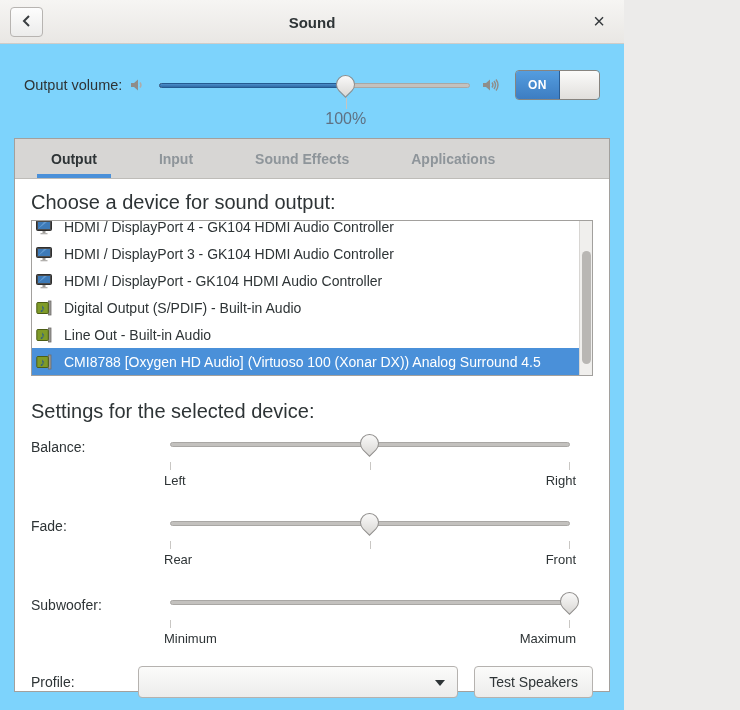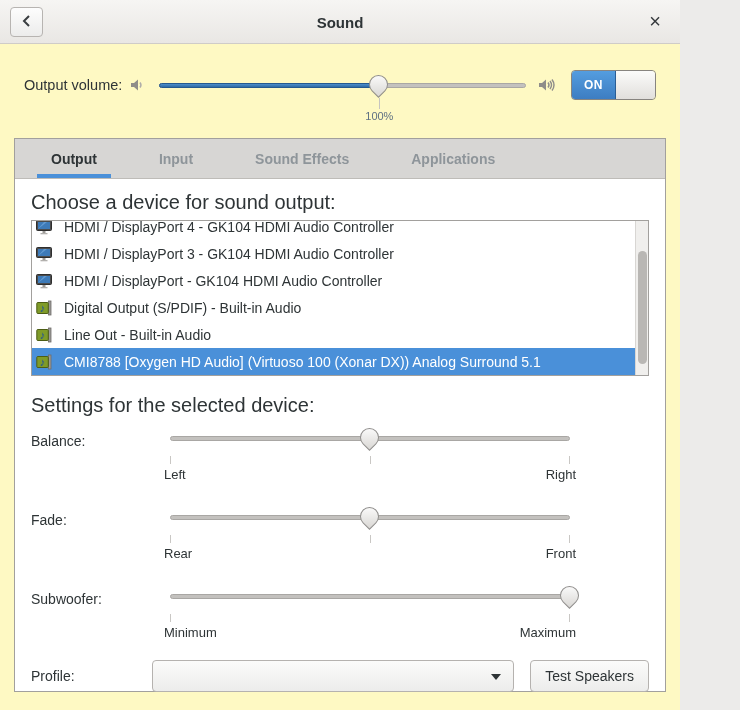--- a/index.html
+++ b/index.html
@@ -3,21 +3,21 @@
 <meta charset="utf-8">
 <style>
   * { box-sizing: border-box; margin: 0; padding: 0; }
   html,body { width:740px; height:710px; }
   body {
     font-family: "Liberation Sans", sans-serif;
     font-size: 14px;
     color: #2e3436;
     background: #ecebea;
   }
-  .window { position:relative; width:680px; height:710px; overflow:hidden; background:#fef9c3; }
+  .window { position:relative; width:624px; height:710px; overflow:hidden; background:#7dd3fc; }
 
   
   .headerbar {
     position:absolute; top:0; left:0; right:0; height:44px;
     background: linear-gradient(to bottom, #f6f5f3, #e9e7e4);
     border-bottom: 1px solid #cfccc8;
   }
   .back-btn {
     position:absolute; left:10px; top:7px; width:33px; height:30px;
     background: linear-gradient(to bottom, #fdfdfd, #ececeb);
@@ -56,21 +56,21 @@
     position:absolute; width:19px; height:19px; top:3px;
     background: linear-gradient(135deg, #ffffff, #d9d7d4);
     border:1px solid #8f8d8b;
     border-radius: 50% 50% 0 50%;
     transform: rotate(45deg);
     cursor:pointer;
   }
   .vol-stem { position:absolute; top:26px; width:1px; height:11px; background:#c6c4c1; }
   .vol-percent {
     position:absolute; top:38px; transform:translateX(-50%);
-    font-size:11px; color:#5f7183; white-space:nowrap;
+    font-size:16px; color:#5f7183; white-space:nowrap;
   }
   .switch {
     flex:0 0 auto; margin-left:14px; width:85px; height:30px;
     display:flex; border-radius:4px; overflow:hidden;
     border:1px solid #87847f; cursor:pointer;
   }
   .switch-on {
     width:44px; background: linear-gradient(to bottom,#549ddf,#3d7dc2);
     color:#fff; font-weight:bold; font-size:12px; letter-spacing:0.5px;
     display:flex; align-items:center; justify-content:center;
@@ -120,21 +120,21 @@
   .vscrollbar {
     position:absolute; top:0; right:0; width:13px; bottom:0;
     background:#f0efed; border-left:1px solid #d8d6d3;
   }
   .vscroll-thumb {
     position:absolute; left:2px; width:9px; top:30px; height:113px;
     background:#b9b7b4; border-radius:5px; cursor:pointer;
   }
 
   
-  .settings-heading { margin-top:18px; }
+  .settings-heading { margin-top:24px; }
   .setting-row { display:flex; height:71px; align-items:flex-start; margin-top:8px; }
   .setting-row:first-of-type { margin-top:10px; }
   .setting-label { width:139px; padding-top:8px; font-size:14px; }
   .scale { position:relative; width:400px; height:26px; }
   .mark { position:absolute; top:31px; width:1px; height:8px; background:#c9c7c4; }
   .scale-labels {
     position:absolute; top:42px; left:-6px; right:-6px;
     display:flex; justify-content:space-between;
     font-size:13px; color:#2e3436;
   }
@@ -285,21 +285,21 @@
           </div>
 
           <div class="device-row selected">
             <span class="dev-icon">
               <svg width="16" height="16" viewBox="0 0 16 16">
                   <rect x="12.5" y="1" width="2.5" height="14" fill="#9c9a97" stroke="#6e6c69" stroke-width="0.8"></rect>
                   <rect x="0.8" y="2.5" width="11.5" height="11" rx="1" fill="#7f9b28" stroke="#4c5d14" stroke-width="1"></rect>
                   <text x="6.4" y="11.6" font-size="11" fill="#1d4e9e" text-anchor="middle" font-weight="bold">♪</text>
                 </svg>
             </span>
-            <span>CMI8788 [Oxygen HD Audio] (Virtuoso 100 (Xonar DX)) Analog Surround 5.1</span>
+            <span>CMI8788 [Oxygen HD Audio] (Virtuoso 100 (Xonar DX)) Analog Surround 4.5</span>
           </div>
 
         </div>
         <div class="vscrollbar">
           <div class="vscroll-thumb"></div>
         </div>
       </div>
 
       <div class="section-heading settings-heading">Settings for the selected device:</div>
 

